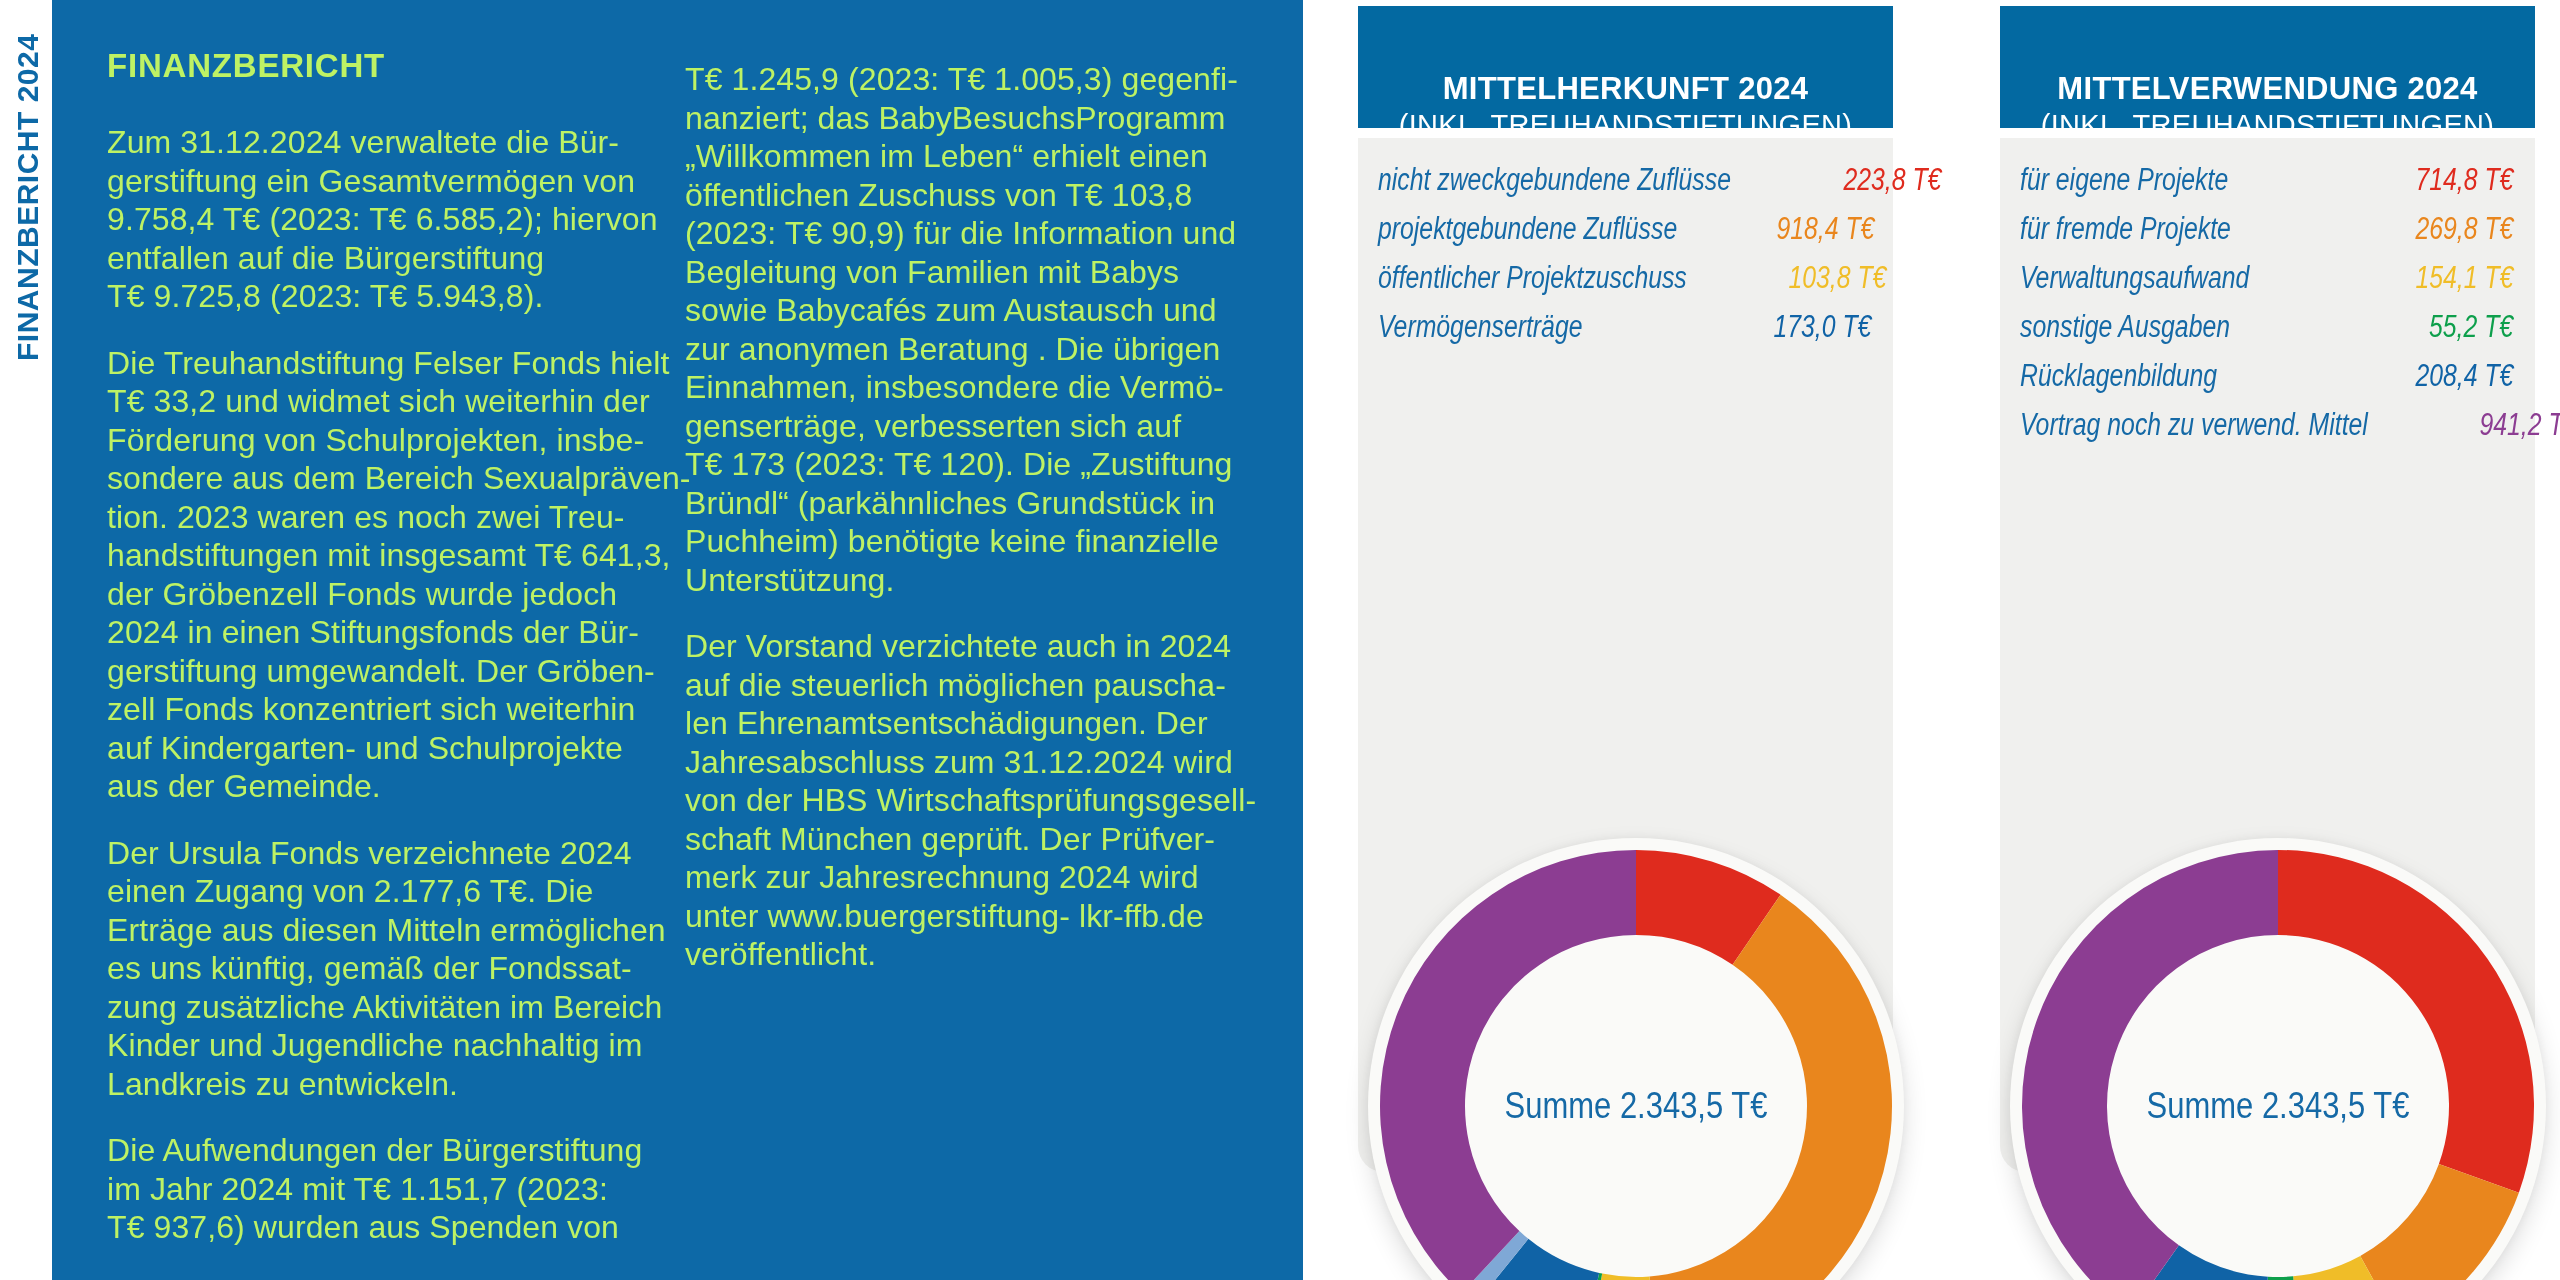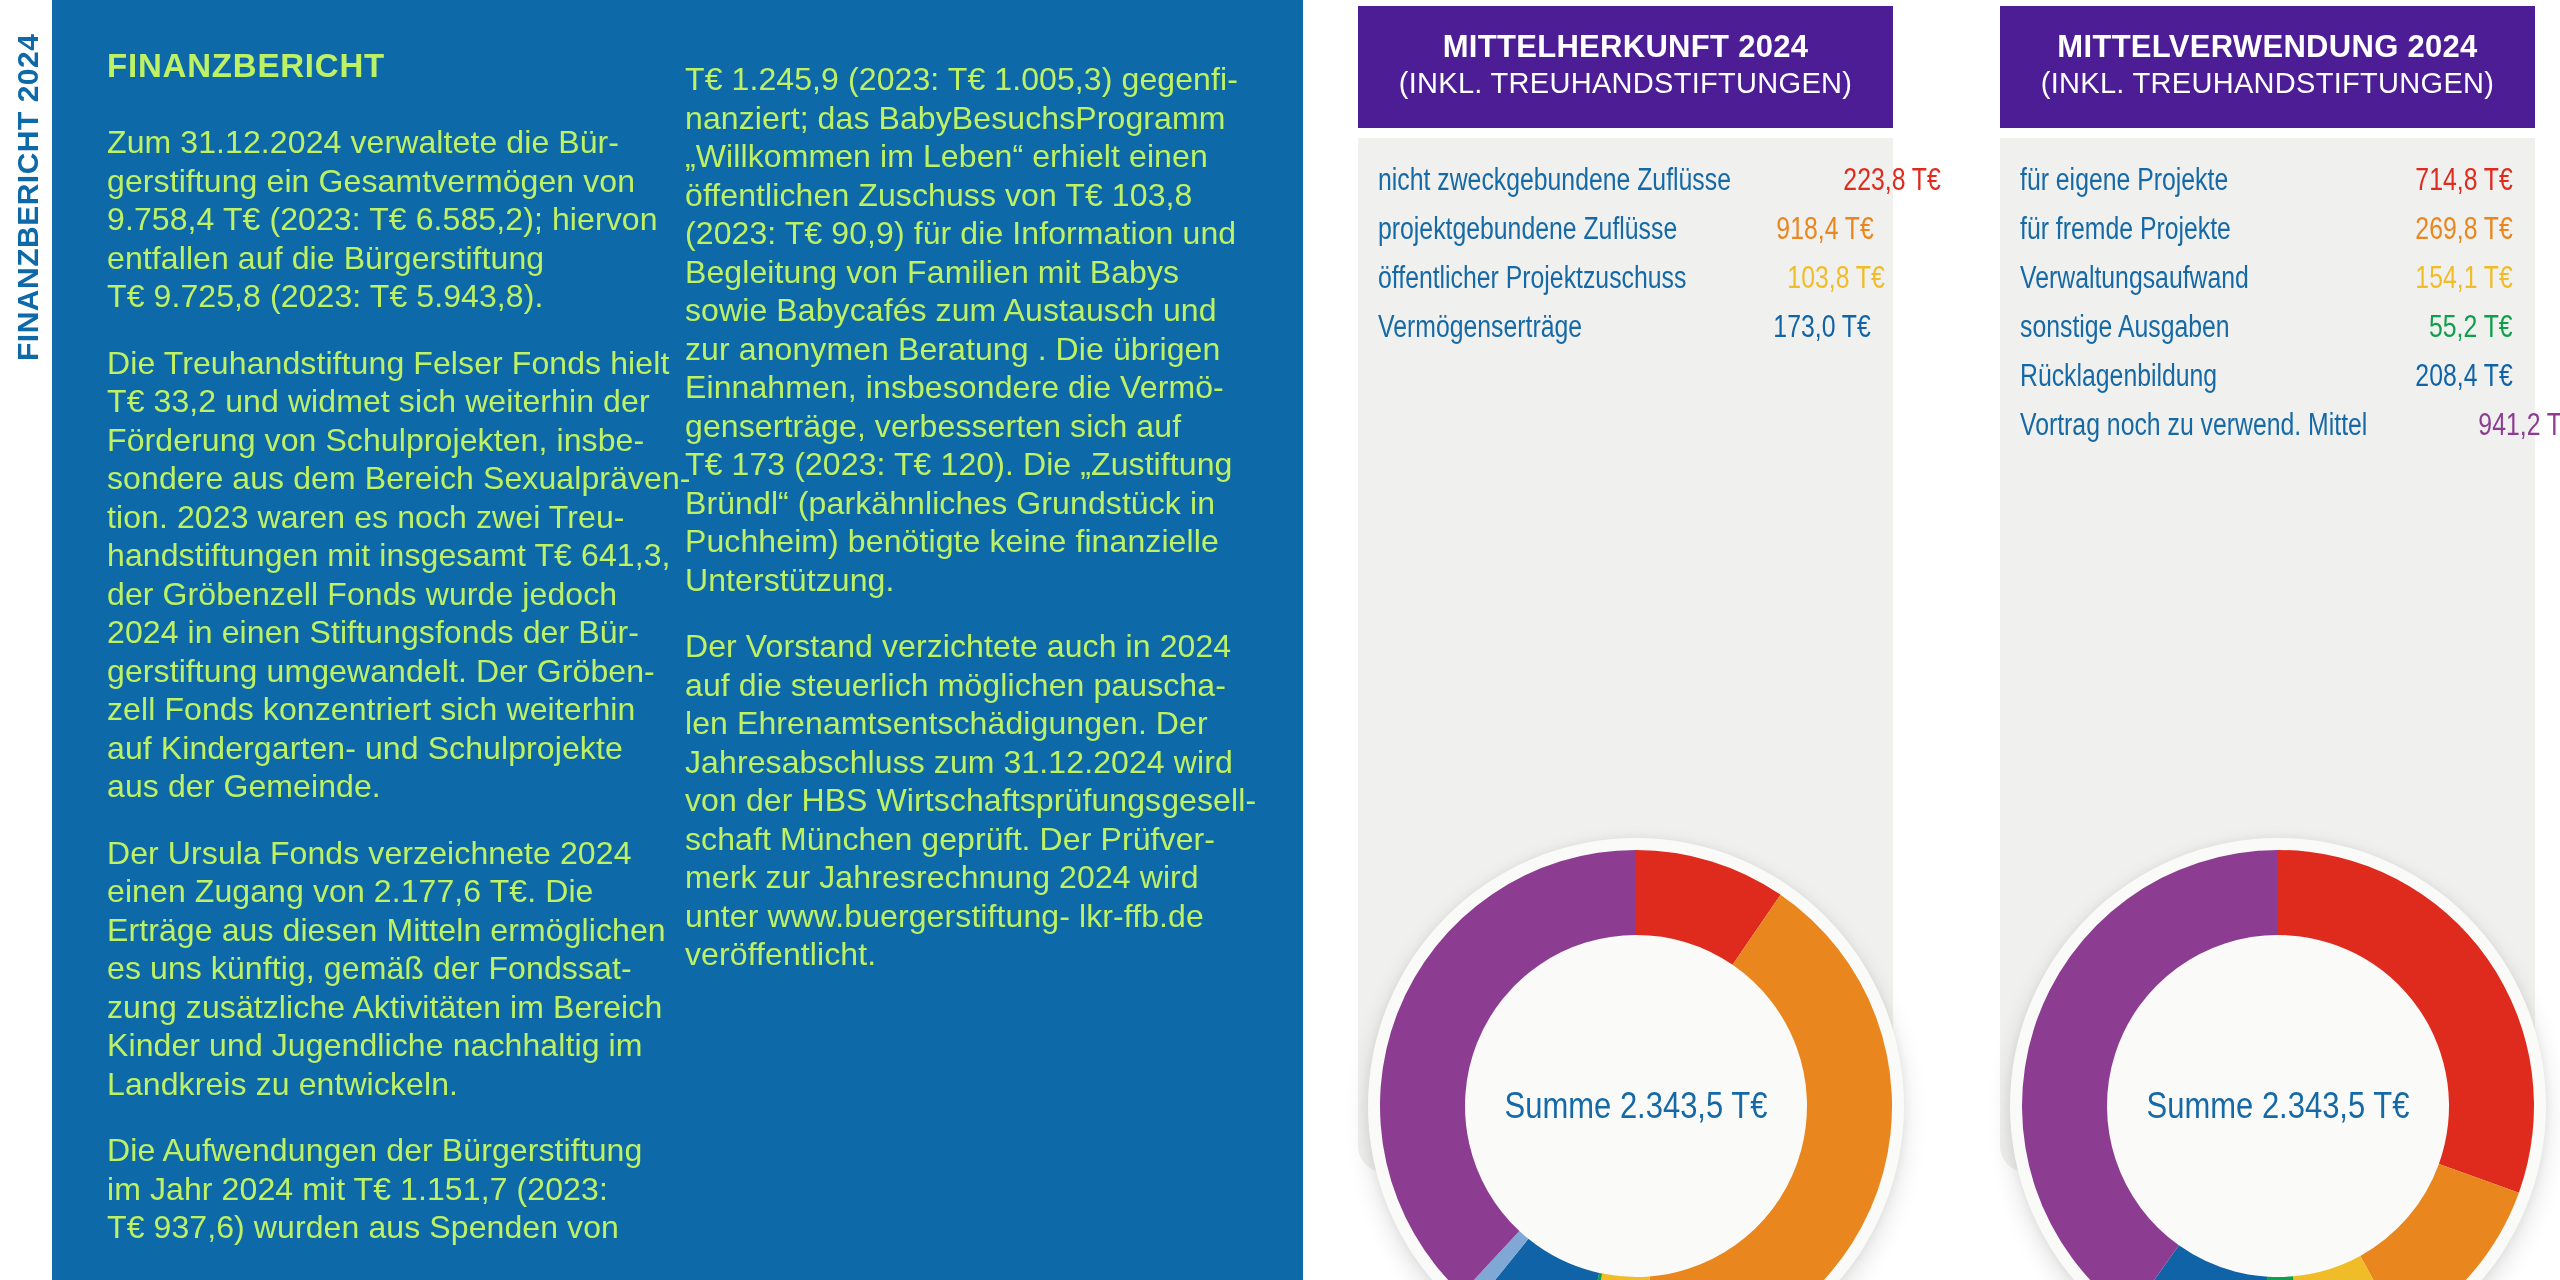--- a/index.html
+++ b/index.html
@@ -35,31 +35,31 @@
     margin-bottom:28px; letter-spacing:0.1px;
   }
 
   
   .chart-panel { position:absolute; top:0; width:535px; height:1280px; }
   .chart-panel.herkunft  { left:1358px; }
   .chart-panel.verwendung{ left:2000px; }
 
   .panel-header {
     position:absolute; top:6px; left:0; width:535px; height:122px;
-    background:#4c1d95; color:#ffffff; text-align:center;
-    padding-top:22px;
+    background:#0369a1; color:#ffffff; text-align:center;
+    padding-top:64px;
   }
   .panel-header .ph-title { font-size:31px; font-weight:bold; line-height:37px; letter-spacing:0.3px; }
   .panel-header .ph-sub   { font-size:29px; line-height:37px; letter-spacing:0.3px; }
 
   .panel-body {
     position:absolute; top:138px; left:0; width:535px; height:1034px;
     background:#f0f0ee; border-radius:0 0 26px 26px;
   }
-  .rows { padding:17px 22px 0 20px; }
+  .rows { padding:17px 22px 0 20px;font-style:italic; }
   .row {
     height:49px; display:flex; align-items:center; justify-content:space-between;
   }
   .row .lbl {
     color:#1569a6; font-size:31px; white-space:nowrap;
     transform:scaleX(0.8); transform-origin:left center;
   }
   .row .val {
     font-size:31px; white-space:nowrap;
     transform:scaleX(0.8); transform-origin:right center;

